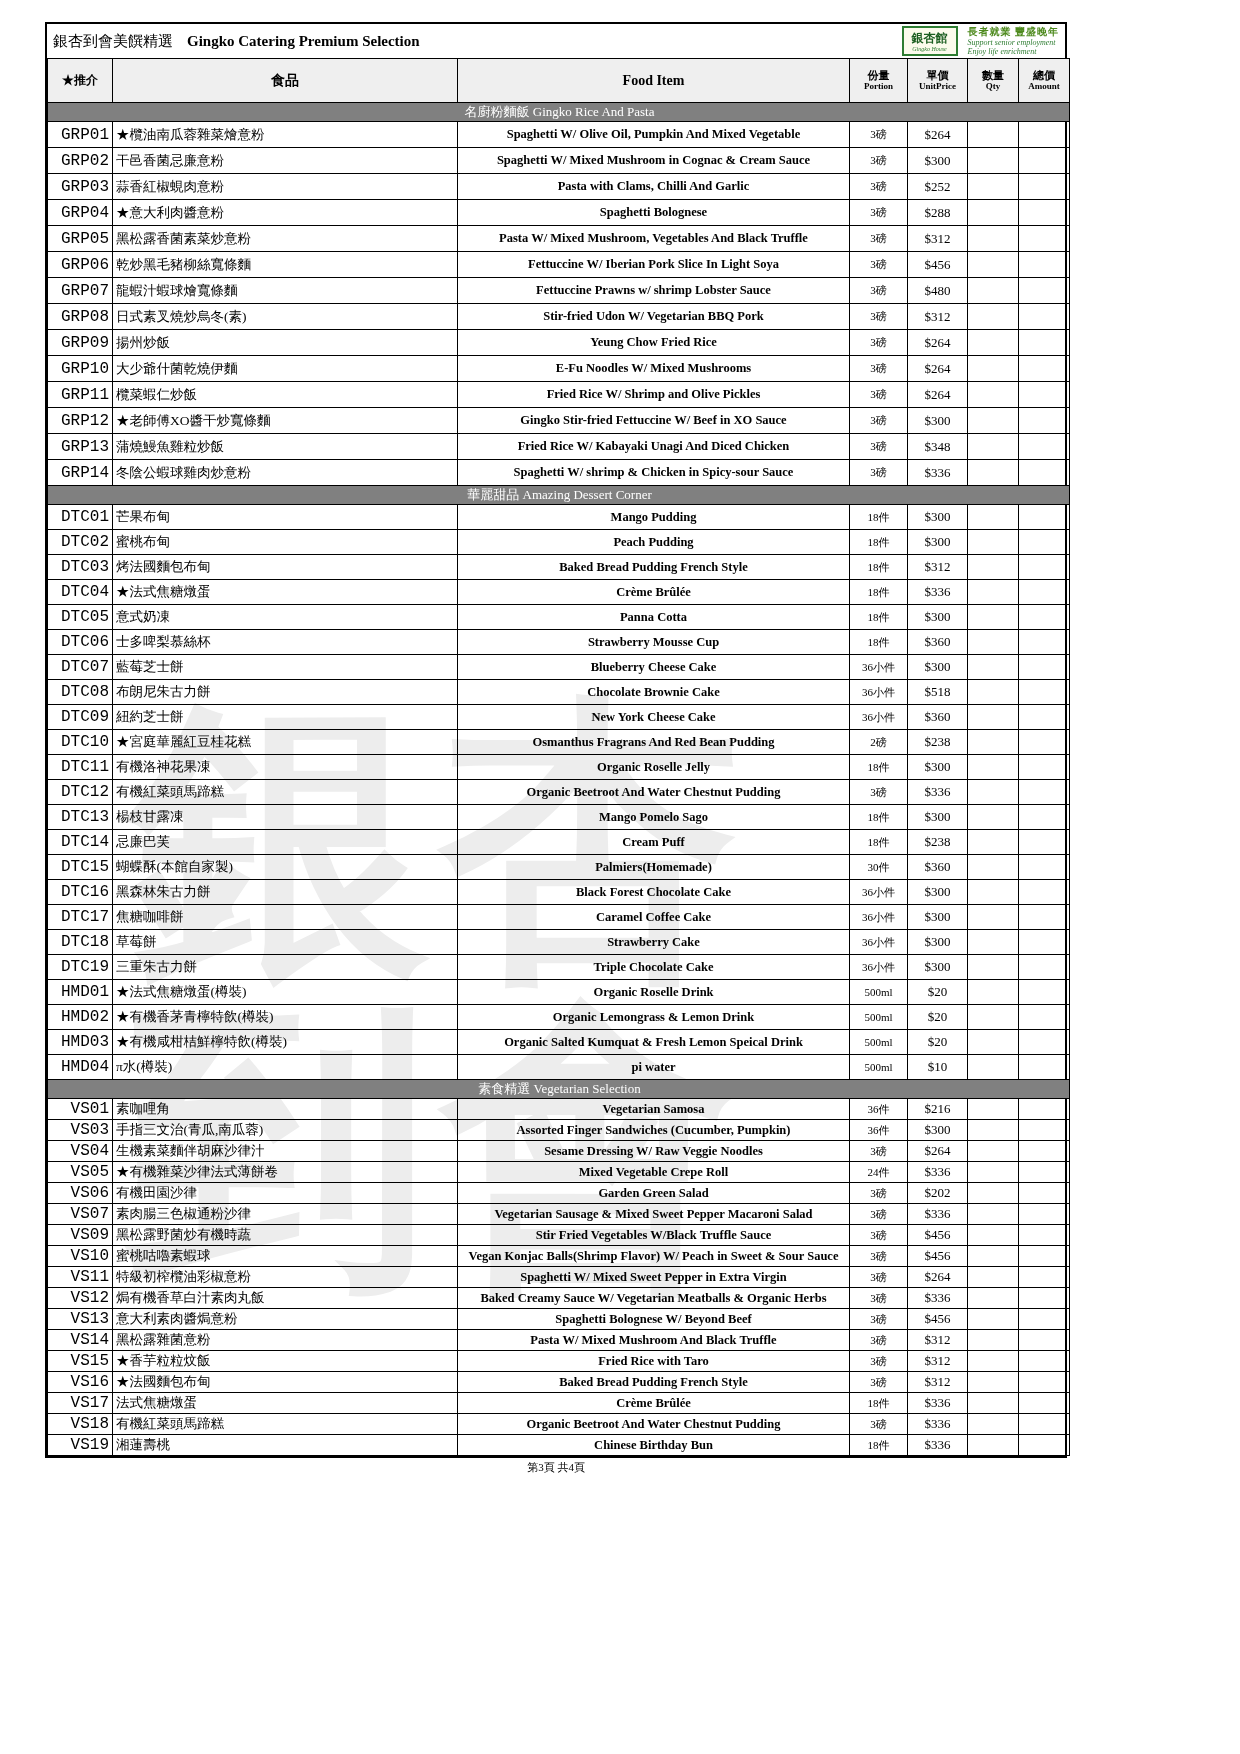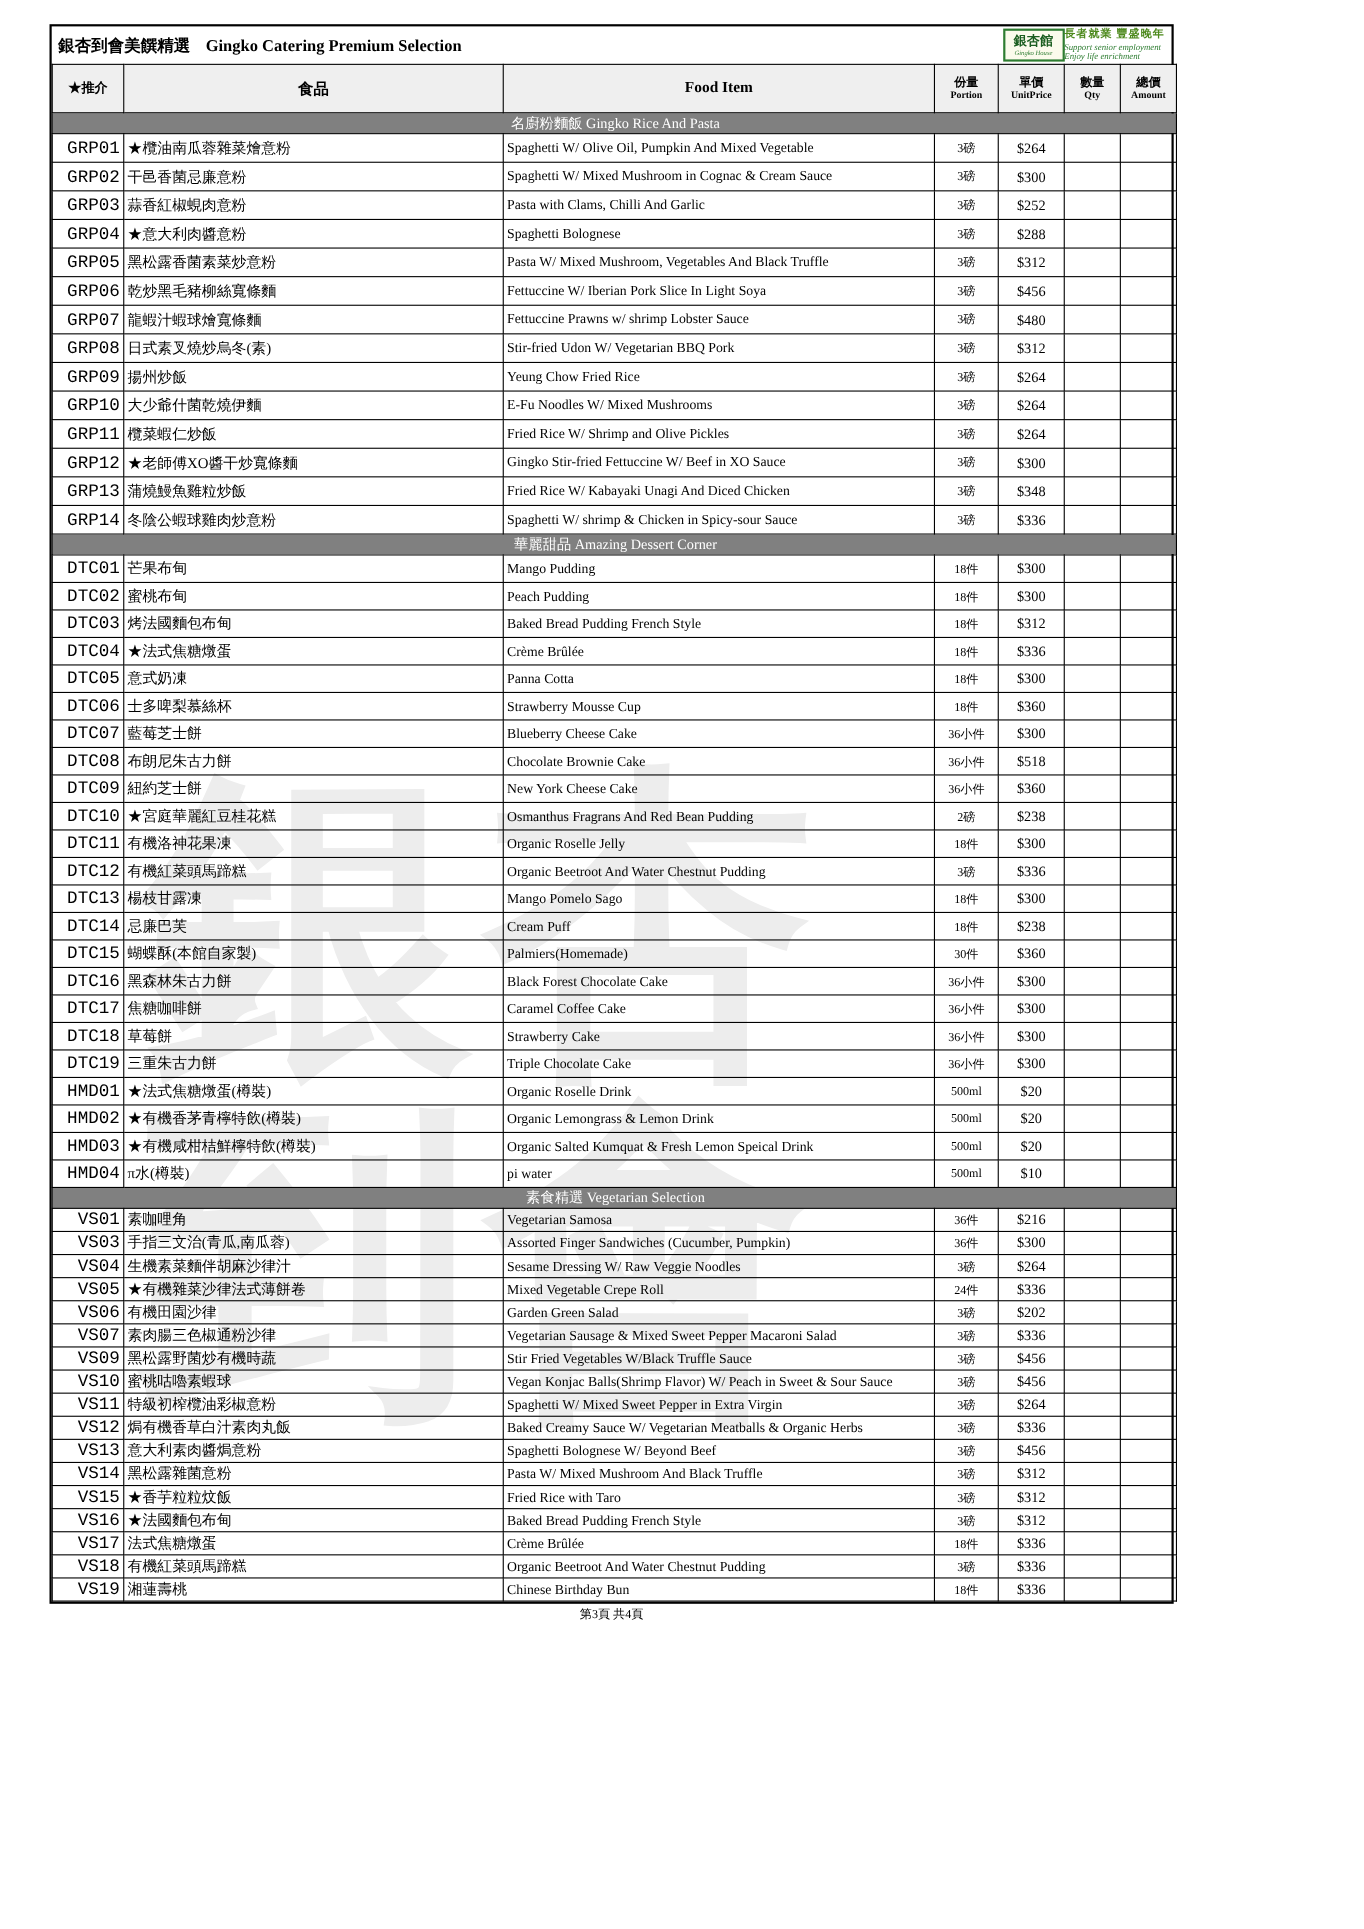--- a/index.html
+++ b/index.html
@@ -4,41 +4,41 @@
 <style>
   html,body{margin:0;padding:0;background:#ffffff;}
   body{width:1240px;font-family:"Liberation Serif","DejaVu Serif",serif;color:#000;}
   .page{position:relative;width:1240px;min-height:1754px;box-sizing:border-box;padding:22px 0 0 45px;overflow:hidden;}
   .watermark{position:absolute;top:690px;left:130px;z-index:0;color:#ededed;font-size:300px;line-height:1.02;font-weight:bold;letter-spacing:10px;user-select:none;pointer-events:none;}
   .content{position:relative;z-index:1;width:1022px;}
   .doc-frame{border:2px solid #000;background:transparent;}
   
   .titlebar{display:flex;align-items:center;justify-content:space-between;height:34px;padding:0 4px 0 6px;box-sizing:border-box;}
   .titlebar .titles{display:flex;align-items:baseline;gap:14px;}
-  .title-zh{font-size:15px;font-weight:bold;}
+  .title-zh{font-size:15px;font-weight:normal;}
   .title-en{font-size:15px;font-weight:bold;}
-  .logo-group{display:flex;align-items:center;padding-right:2px;}
+  .logo-group{display:flex;align-items:center;gap:10px;padding-right:2px;}
   .logo-box{border:2px solid #2e7d32;background:#fbfbec;padding:1px 8px;text-align:center;line-height:1.05;}
   .logo-box .zh{font-size:12px;font-weight:bold;color:#1b5e20;}
   .logo-box .en{font-size:6px;color:#2e7d32;font-style:italic;display:block;}
   .tagline{line-height:1.15;}
   .tagline .zh{font-size:10px;font-weight:bold;color:#4e8a1e;letter-spacing:1px;display:block;}
   .tagline .en{font-size:8px;color:#2e7d32;font-style:italic;display:block;}
   
   table.menu{border-collapse:collapse;table-layout:fixed;width:100%;}
   table.menu td,table.menu th{border:1px solid #000;padding:0 3px;box-sizing:border-box;overflow:hidden;white-space:nowrap;}
   thead th{background:#efefef;font-weight:bold;vertical-align:middle;}
   th.rec{font-size:12px;}
   th.big{font-size:14px;height:44px;}
   th.small2 .l1{display:block;font-size:11px;line-height:1.15;}
   th.small2 .l2{display:block;font-size:9px;line-height:1.1;font-weight:bold;}
   tr.section-row td{background:#808080;color:#fff;font-size:13px;font-weight:normal;height:18px;text-align:center;padding-left:5px;}
   td.code{text-align:right;font-size:16px;font-family:Liberation Mono, monospace;}
   td.zh{font-size:13.5px;text-align:left;}
-  td.en{font-size:12.5px;text-align:left;}
+  td.en{font-size:12.5px;text-align:center;font-weight:bold;}
   td.portion{text-align:center;font-size:11px;}
   td.price{text-align:center;font-size:13px;}
   td.qty,td.amount{background:transparent;}
   tr.s0 td{height:26px;}
   tr.s1 td{height:25px;}
   tr.s2 td{height:21px;}
   .footer{width:1022px;text-align:center;font-size:11px;margin-top:2px;}
 </style>
 </head>
 <body>

